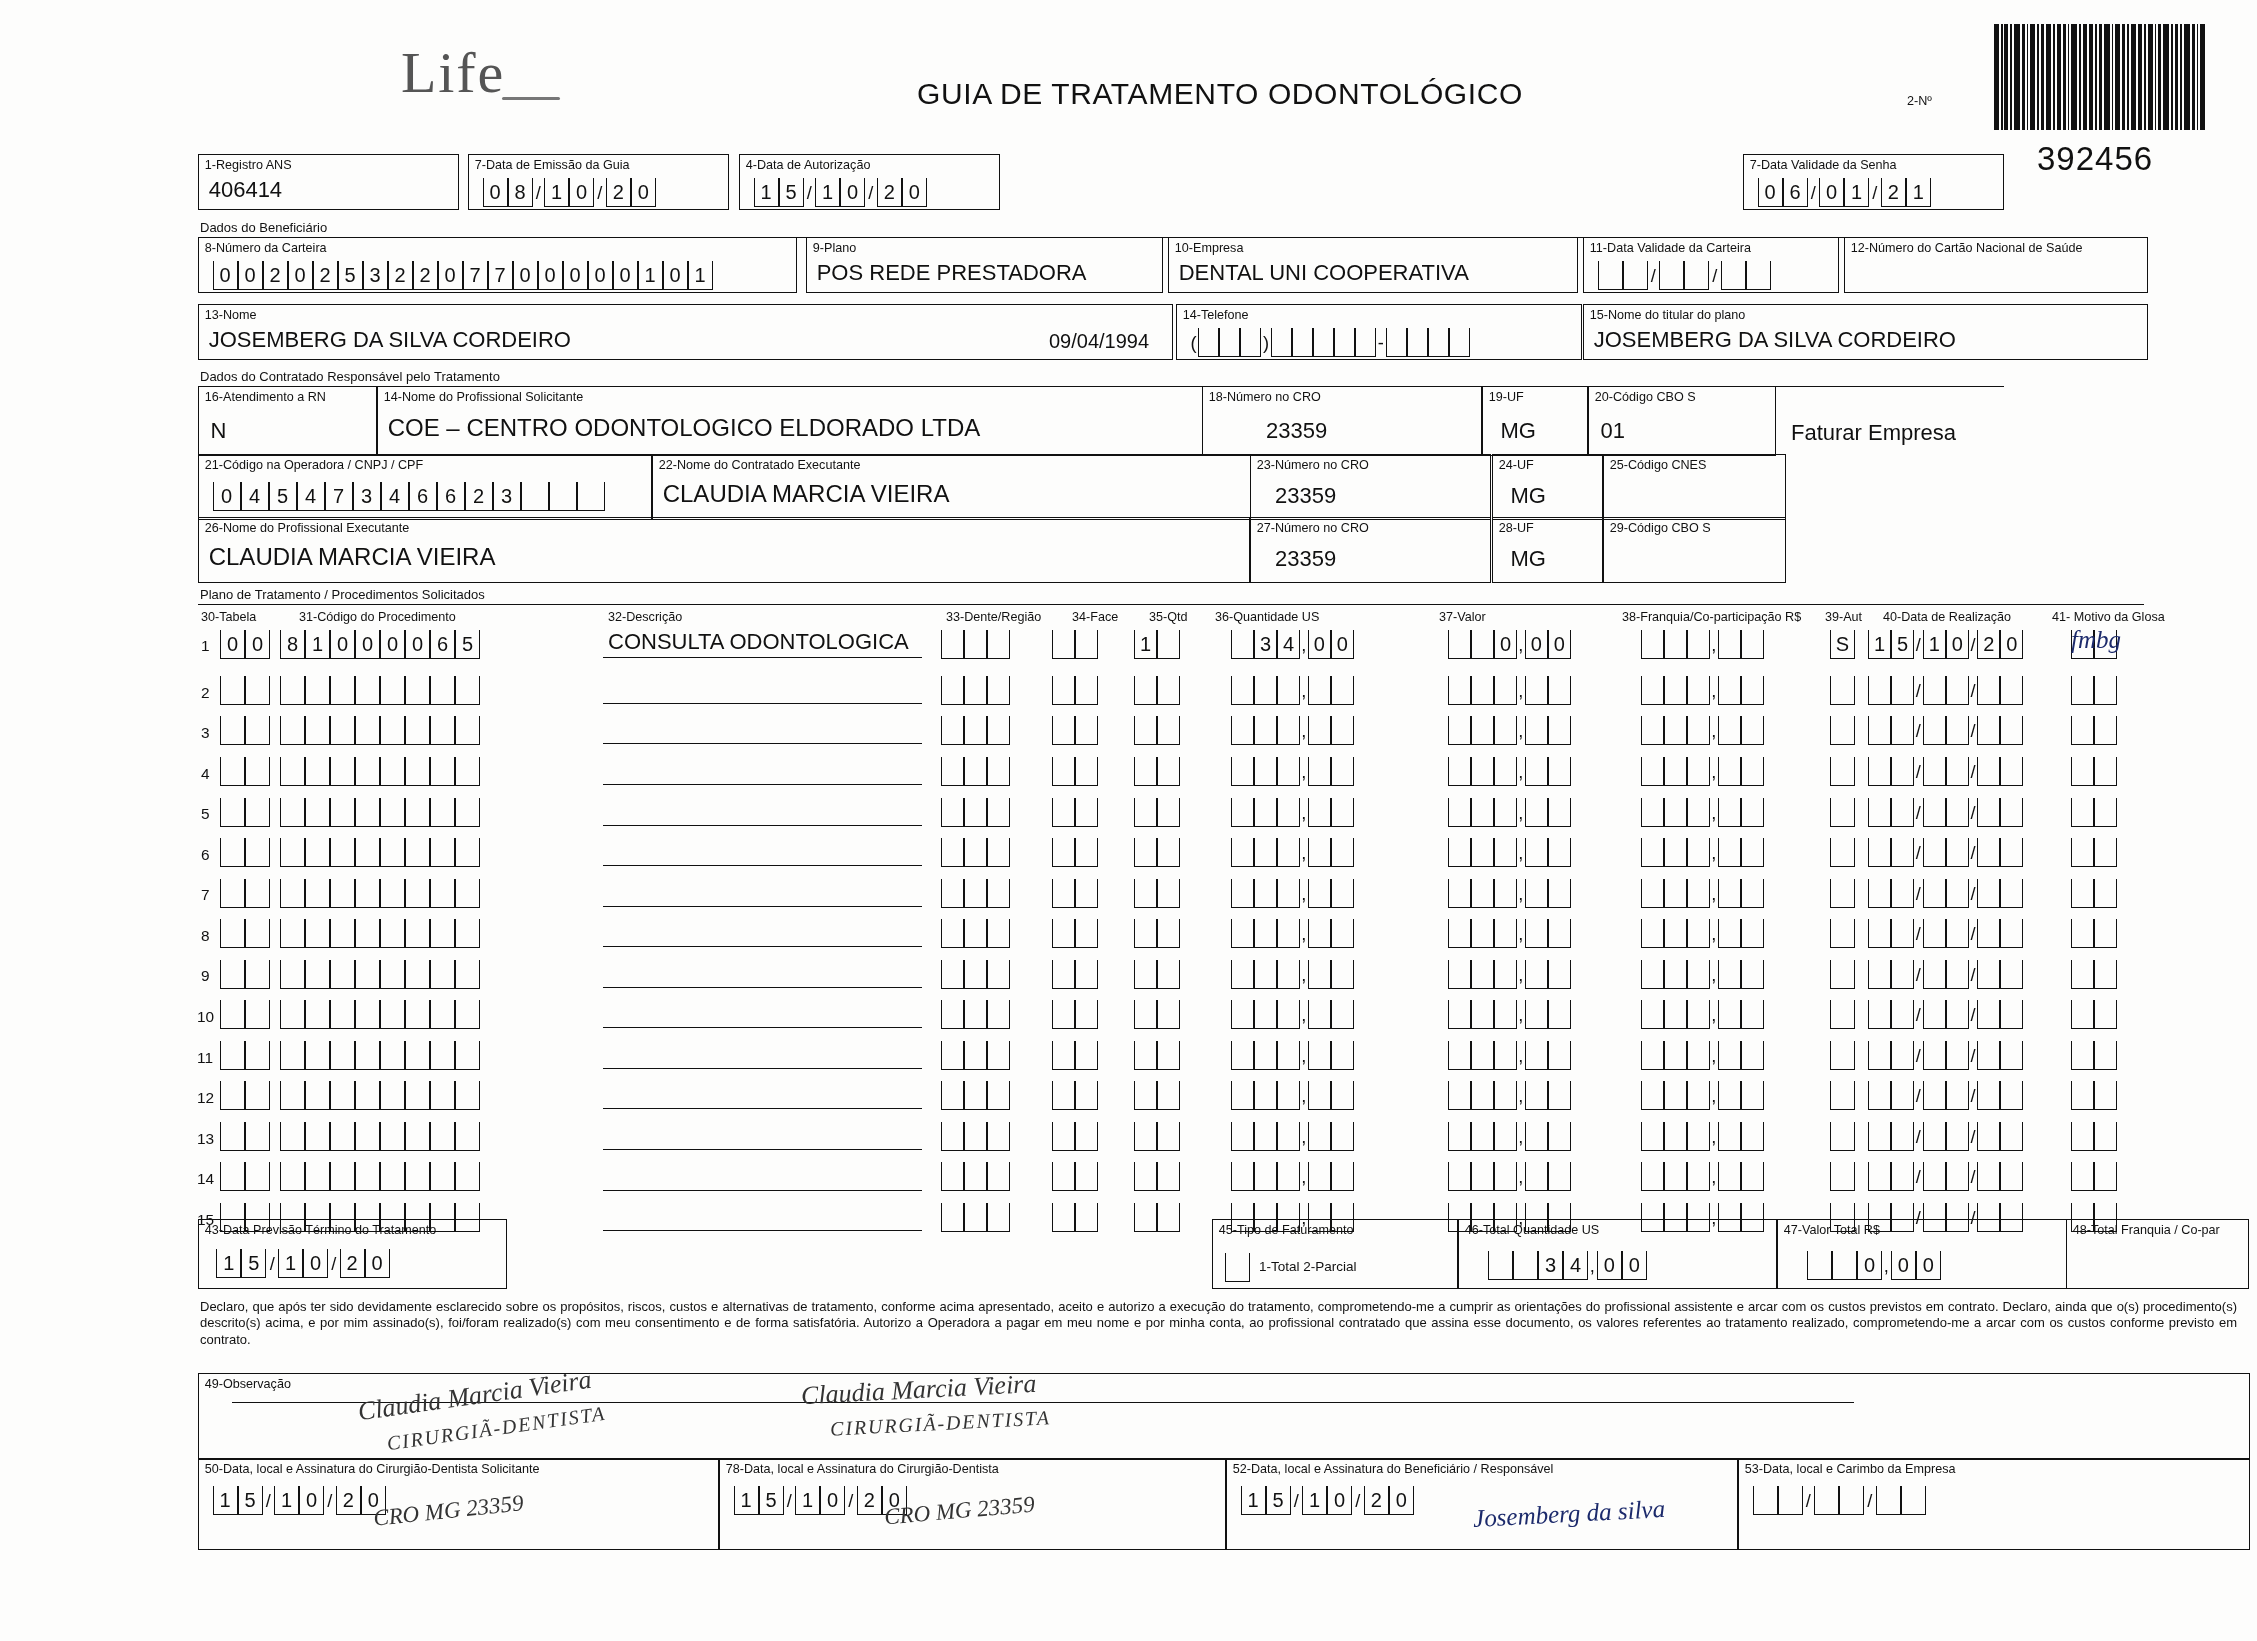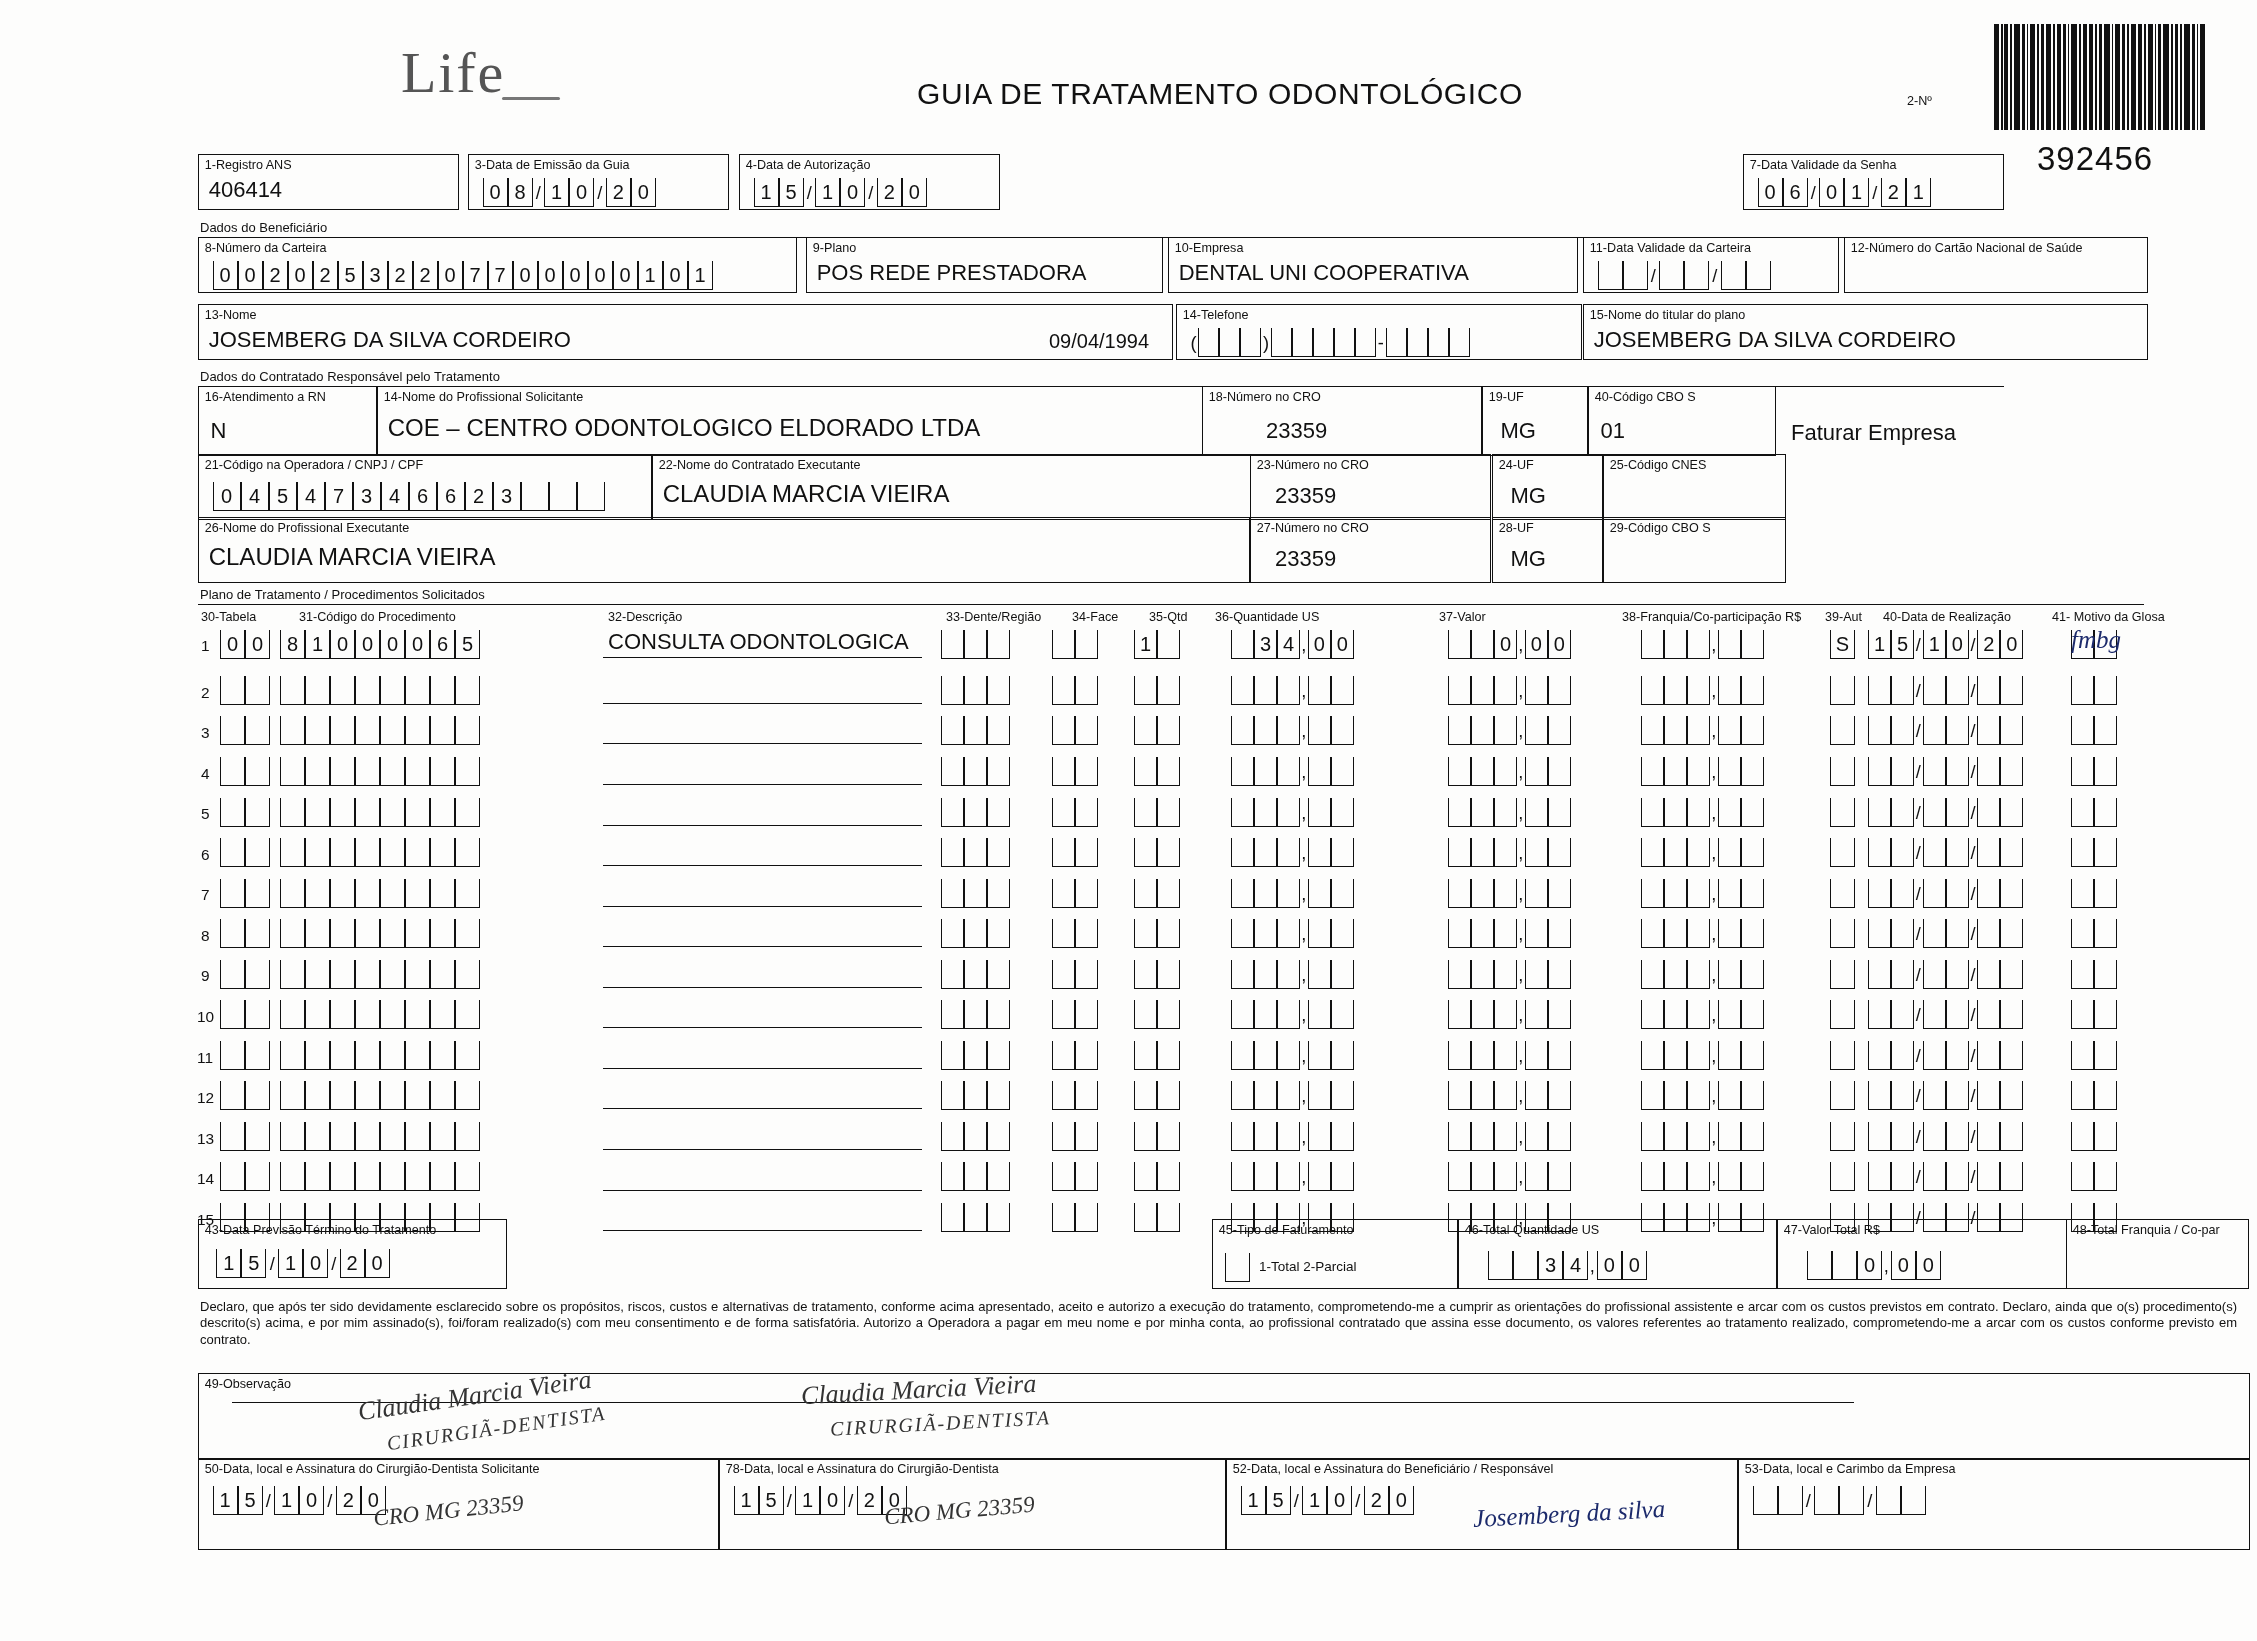--- a/index.html
+++ b/index.html
@@ -82,21 +82,21 @@
       <div class="bar" style="width:4.8px;height:106px;"></div>
   </div>
   <div class="abs" style="left:2037px;top:140px;font-size:33px;letter-spacing:1px;">392456</div>
 
   <div class="box" style="left:198px;top:154px;width:261px;height:56px;">
     <div class="abs lbl" style="left:5.8px;top:3.9px;">1-Registro ANS</div>
     <div class="abs val" style="left:9.7px;top:23px;">406414</div>
   </div>
 
   <div class="box" style="left:468px;top:154px;width:261px;height:56px;">
-    <div class="abs lbl" style="left:5.8px;top:3.9px;">3-Data de Emissão da Guia</div>
+    <div class="abs lbl" style="left:5.8px;top:3.9px;">7-Data de Emissão da Guia</div>
     <div class="cells" style="left:13.5px;top:23px;">
       <div class="cell">0</div>
       <div class="cell">8</div>
       <div class="cell sep">/</div>
       <div class="cell">1</div>
       <div class="cell">0</div>
       <div class="cell sep">/</div>
       <div class="cell">2</div>
       <div class="cell">0</div>
     </div>
@@ -239,21 +239,21 @@
     <div class="abs lbl" style="left:5.8px;top:3.9px;">18-Número no CRO</div>
     <div class="abs val" style="left:63px;top:32px;">23359</div>
   </div>
 
   <div class="box" style="left:1482px;top:386px;width:106px;height:70px;">
     <div class="abs lbl" style="left:5.8px;top:3.9px;">19-UF</div>
     <div class="abs val" style="left:17.4px;top:32px;">MG</div>
   </div>
 
   <div class="box" style="left:1588px;top:386px;width:188px;height:70px;">
-    <div class="abs lbl" style="left:5.8px;top:3.9px;">40-Código CBO S</div>
+    <div class="abs lbl" style="left:5.8px;top:3.9px;">20-Código CBO S</div>
     <div class="abs val" style="left:11.6px;top:32px;">01</div>
   </div>
 
   <div class="abs" style="left:1791px;top:420px;font-size:22px;">Faturar Empresa</div>
 
   <div class="box" style="left:198px;top:454px;width:454px;height:66px;">
     <div class="abs lbl" style="left:5.8px;top:3.9px;">21-Código na Operadora / CNPJ / CPF</div>
     <div class="cells" style="left:13.5px;top:27px;">
       <div class="cell" style="width:28px;">0</div>
       <div class="cell" style="width:28px;">4</div>

